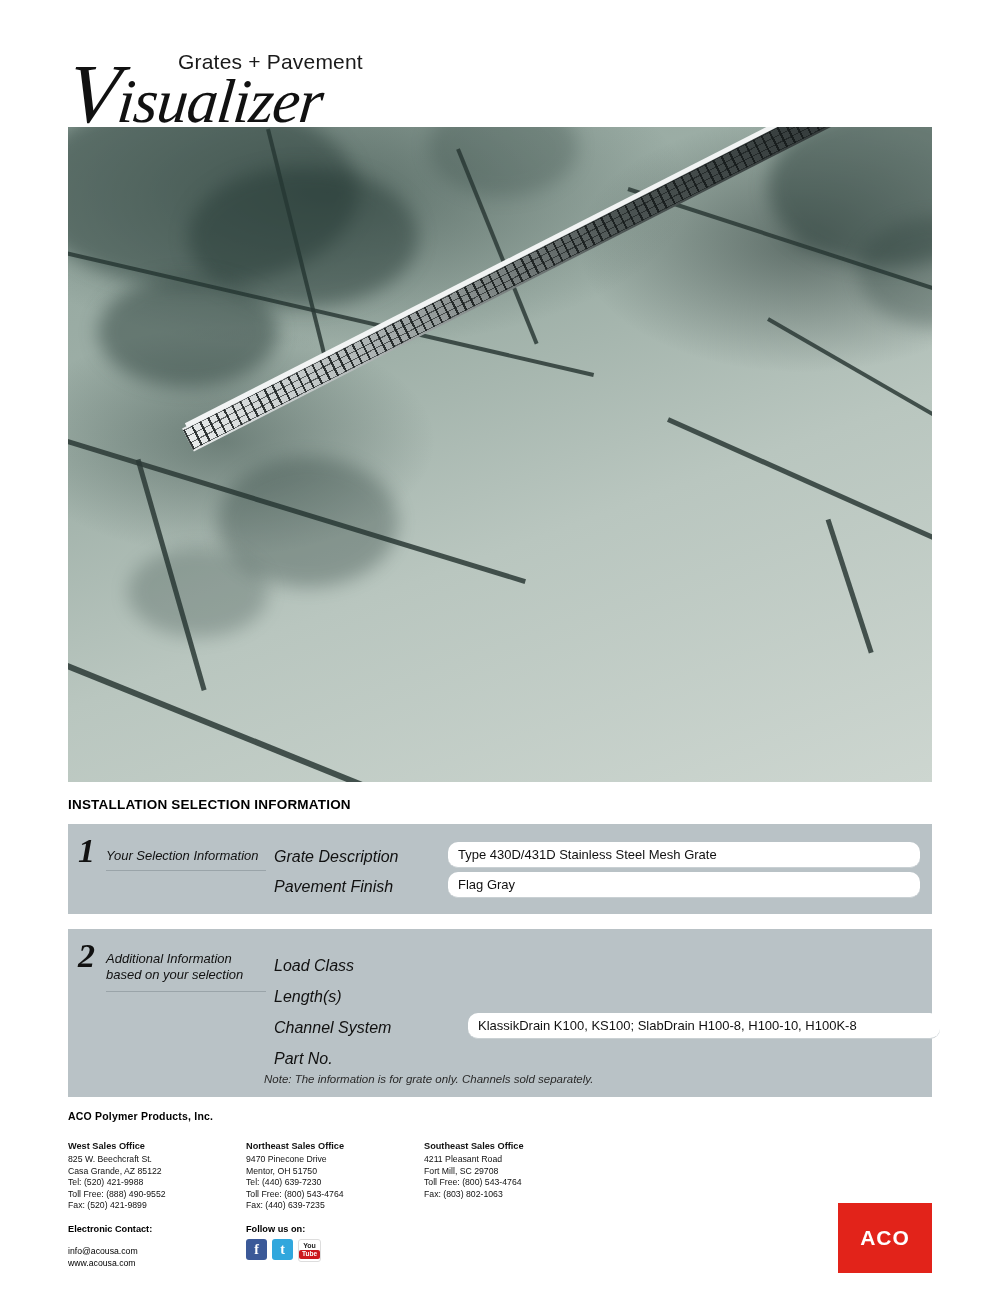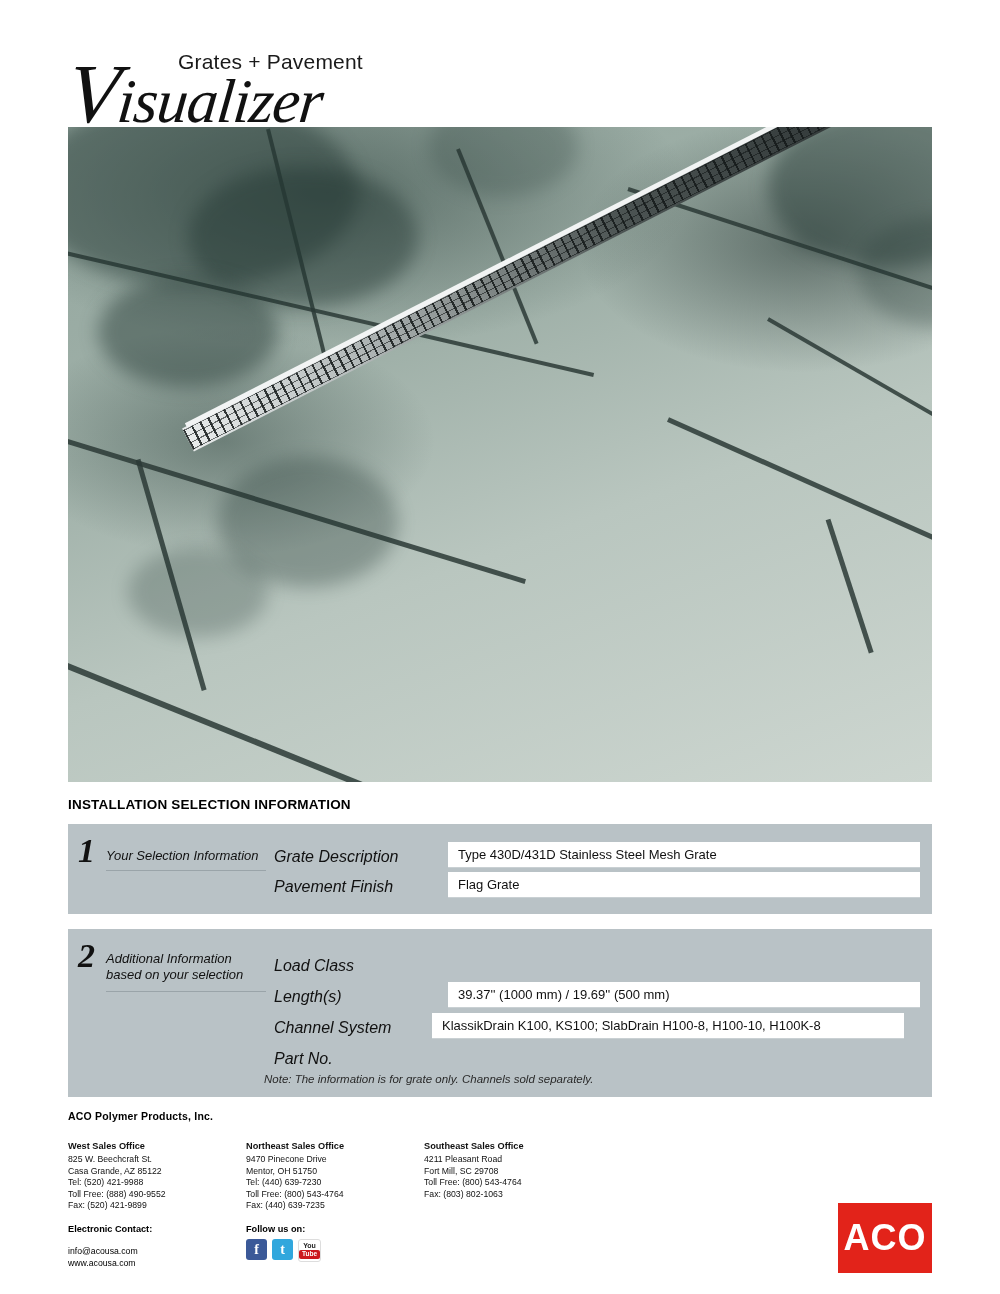--- a/index.html
+++ b/index.html
@@ -143,20 +143,21 @@
   .field {
     position: absolute;
     background: #ffffff;
     border-bottom: 1px solid #c9d0d3;
     font-size: 13px;
     color: #111;
     padding-left: 10px;
     line-height: 26px;
     height: 26px;
     box-sizing: border-box;
+    border-radius: 10px;
   }
   .note {
     position: absolute;
     font-size: 11.5px;
     font-style: italic;
     color: #2a2a2a;
   }
   .divider-line {
     position: absolute;
     height: 1px;
@@ -231,21 +232,21 @@
     top: 1203px;
     width: 94px;
     height: 70px;
     background: #e2231a;
     display: flex;
     align-items: center;
     justify-content: center;
   }
   .aco-logo span {
     color: #fff;
-    font-size: 36px;
+    font-size: 21px;
     font-weight: bold;
     letter-spacing: 1px;
     font-family: "Liberation Sans", sans-serif;
   }
 </style>
 </head>
 <body>
 
 <div class="header">
   <div class="logo-sub">Grates + Pavement</div>
@@ -288,38 +289,37 @@
 
 <div class="panel" id="panel1">
   <div class="step-num" style="left:10px; top:8px;">1</div>
   <div class="step-label" style="left:38px; top:24px; width:170px;">Your Selection Information</div>
   <div class="divider-line" style="left:38px; top:46px; width:160px;"></div>
 
   <div class="rowlabel" style="left:206px; top:24px;">Grate Description</div>
   <div class="field" style="left:380px; top:18px; width:472px;">Type 430D/431D Stainless Steel Mesh Grate</div>
 
   <div class="rowlabel" style="left:206px; top:54px;">Pavement Finish</div>
-  <div class="field" style="left:380px; top:48px; width:472px;">Flag Grate</div>
+  <div class="field" style="left:380px; top:48px; width:472px;">Flag Gray</div>
 </div>
 
 <div class="panel" id="panel2">
   <div class="step-num" style="left:10px; top:8px;">2</div>
   <div class="step-label" style="left:38px; top:22px; width:160px;">
     <span>Additional Information</span><br>
     <span>based on your selection</span>
   </div>
   <div class="divider-line" style="left:38px; top:62px; width:160px;"></div>
 
   <div class="rowlabel" style="left:206px; top:28px;">Load Class</div>
 
   <div class="rowlabel" style="left:206px; top:59px;">Length(s)</div>
-  <div class="field" style="left:380px; top:53px; width:472px;">39.37'' (1000 mm) / 19.69'' (500 mm)</div>
 
   <div class="rowlabel" style="left:206px; top:90px;">Channel System</div>
-  <div class="field" style="left:364px; top:84px; width:472px;">KlassikDrain K100, KS100; SlabDrain H100-8, H100-10, H100K-8</div>
+  <div class="field" style="left:400px; top:84px; width:472px;">KlassikDrain K100, KS100; SlabDrain H100-8, H100-10, H100K-8</div>
 
   <div class="rowlabel" style="left:206px; top:121px;">Part No.</div>
 
   <div class="note" style="left:196px; top:144px;">Note: The information is for grate only. Channels sold separately.</div>
 </div>
 
 <div class="company">ACO Polymer Products, Inc.</div>
 
 <div class="addr" style="left:68px; top:1140px; width:170px;">
   <span class="hd">West Sales Office</span>

